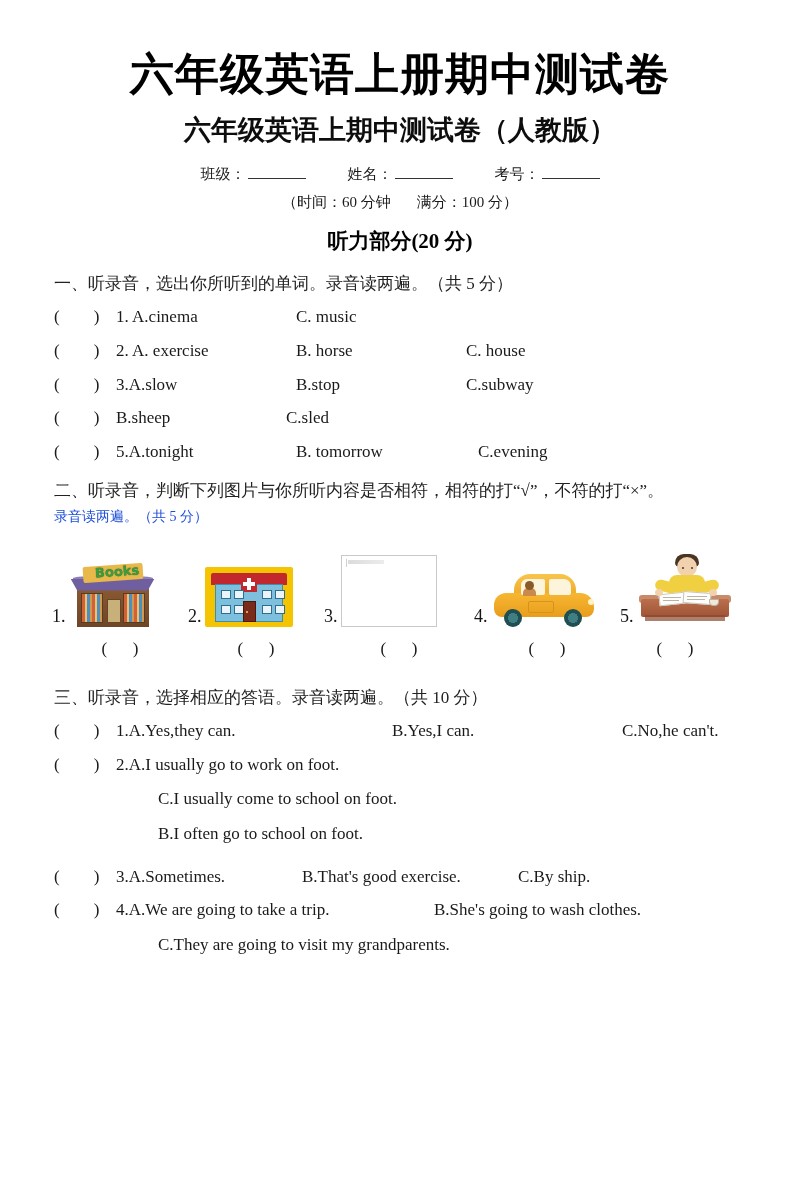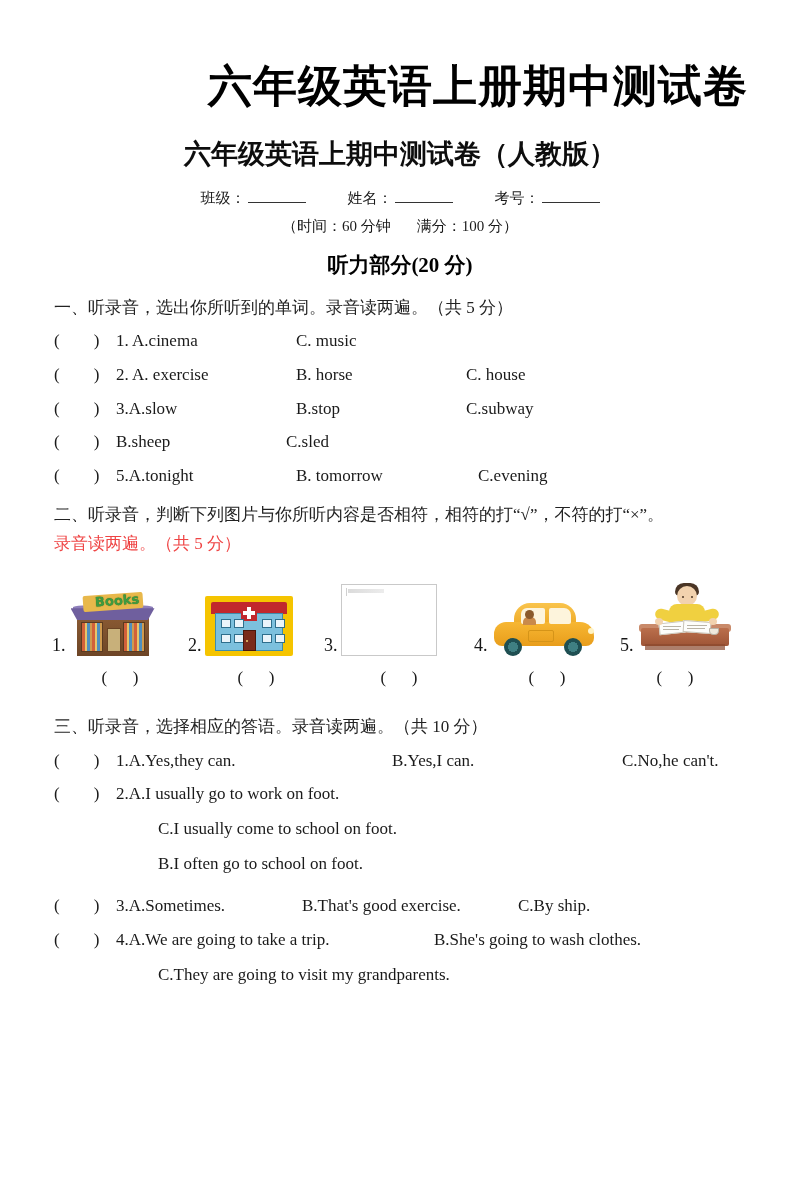--- a/index.html
+++ b/index.html
@@ -11,27 +11,27 @@
     font-family: "Liberation Serif", "DejaVu Serif", serif;
     color: #161616;
     position: relative;
     overflow: hidden;
   }
 
   .page { width: 800px; height: 1197px; padding: 0 40px; position: relative; }
 
   
   .main-title {
-    text-align: right;
+    text-align: center;
     font-family: "DejaVu Sans", "Liberation Sans", sans-serif;
     font-weight: 700;
     font-size: 44px;
     letter-spacing: 1px;
     line-height: 1.1;
-    margin: 12px;
+    margin: 0;
     padding-top: 50px;
     color: #000;
   }
   .sub-title {
     text-align: center;
     font-family: "DejaVu Serif", "Liberation Serif", serif;
     font-weight: 700;
     font-size: 27px;
     line-height: 1.2;
     margin: 0;
@@ -75,21 +75,21 @@
   }
 
   
   .section { padding-top: 16px; }
   .sec-head {
     font-size: 17px;
     line-height: 1.5;
     color: #222;
     padding-left: 14px;
   }
-  .sec-head-cont { font-size: 17px; line-height: 1.9; color: #ef4444; padding-left: 14px; }
+  .sec-head-cont { font-size: 14px; line-height: 1.9; color: #1d4ed8; padding-left: 14px; }
 
   .q-row {
     display: flex;
     align-items: baseline;
     font-size: 17px;
     line-height: 1.45;
     padding: 9px 0 0 14px;
     color: #1a1a1a;
   }
   .brackets {

